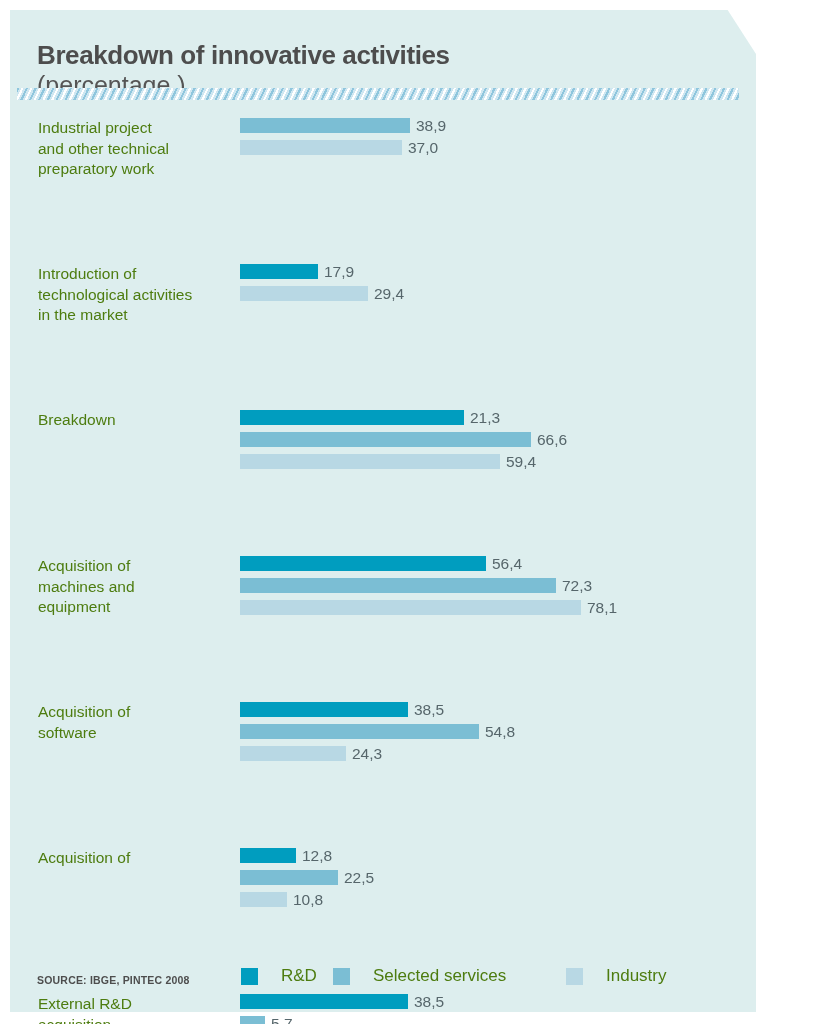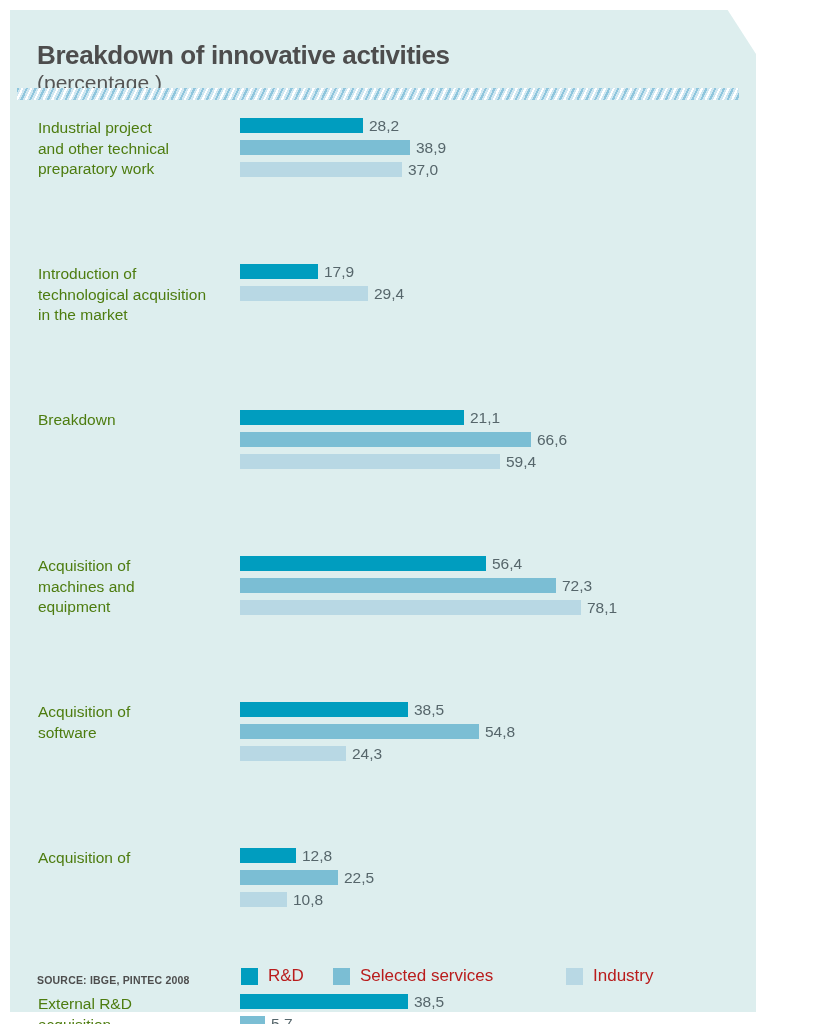--- a/index.html
+++ b/index.html
@@ -43,21 +43,21 @@
     flex-direction: column;
   }
   #title-main {
     font-size: 26px;
     font-weight: bold;
     color: #4d4d4d;
     letter-spacing: -0.4px;
     white-space: nowrap;
   }
   #title-sub {
-    font-size: 21px;
+    font-size: 25px;
     color: #555555;
     margin-left: 9px;
     white-space: nowrap;
   }
 
   
   #divider {
     position: absolute;
     left: 17px;
     top: 88px;
@@ -146,22 +146,22 @@
     display: flex;
     align-items: center;
   }
   .legend-swatch {
     width: 17px;
     height: 17px;
     flex: 0 0 auto;
   }
   .legend-label {
     font-size: 17px;
-    color: #b91c1c;
-    margin-left: 10px;
+    color: #4d7c0f;
+    margin-left: 23px;
     white-space: nowrap;
   }
   #legend-0 { left: 241px; }
   #legend-1 { left: 333px; }
   #legend-2 { left: 566px; }
 </style>
 </head>
 <body>
 
 <div id="stage">
@@ -177,58 +177,54 @@
 
   <div id="chart">
       <div class="group" style="height: 66px; margin-bottom: 80px;">
         <div class="cat-label">
           <div>Industrial project</div>
           <div>and other technical</div>
           <div>preparatory work</div>
         </div>
         <div class="bars">
           <div class="bar-row">
-            <div class="bar s-rd" style="width: 123px;"></div>
-            <span class="bar-value">28,2</span>
-          </div>
-          <div class="bar-row">
             <div class="bar s-serv" style="width: 170px;"></div>
             <span class="bar-value">38,9</span>
           </div>
           <div class="bar-row">
             <div class="bar s-ind" style="width: 162px;"></div>
             <span class="bar-value">37,0</span>
           </div>
         </div>
       </div>
       <div class="group" style="height: 66px; margin-bottom: 80px;">
         <div class="cat-label">
           <div>Introduction of</div>
-          <div>technological acquisition</div>
+          <div>technological activities</div>
           <div>in the market</div>
         </div>
         <div class="bars">
           <div class="bar-row">
             <div class="bar s-rd" style="width: 78px;"></div>
             <span class="bar-value">17,9</span>
           </div>
           <div class="bar-row">
             <div class="bar s-ind" style="width: 128px;"></div>
             <span class="bar-value">29,4</span>
           </div>
         </div>
       </div>
       <div class="group" style="height: 66px; margin-bottom: 80px;">
         <div class="cat-label">
           <div>Breakdown</div>
         </div>
         <div class="bars">
           <div class="bar-row">
             <div class="bar s-rd" style="width: 224px;"></div>
-            <span class="bar-value">21,1</span>
+            <span class="bar-value">21,3</span>
           </div>
           <div class="bar-row">
             <div class="bar s-serv" style="width: 291px;"></div>
             <span class="bar-value">66,6</span>
           </div>
           <div class="bar-row">
             <div class="bar s-ind" style="width: 260px;"></div>
             <span class="bar-value">59,4</span>
           </div>
         </div>

